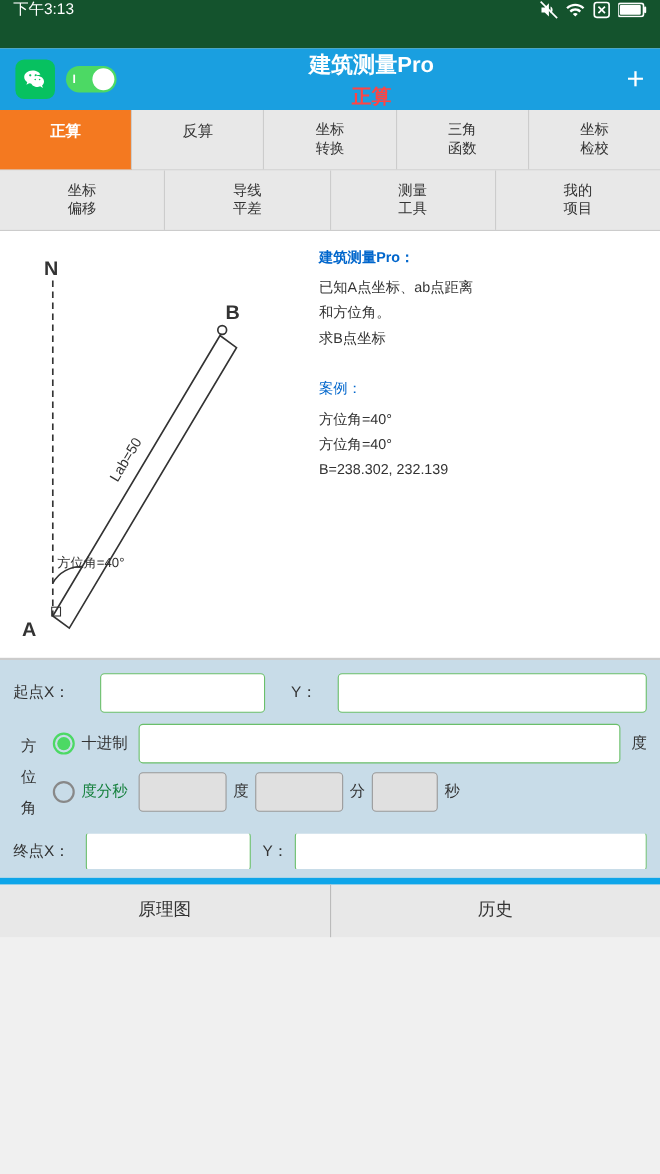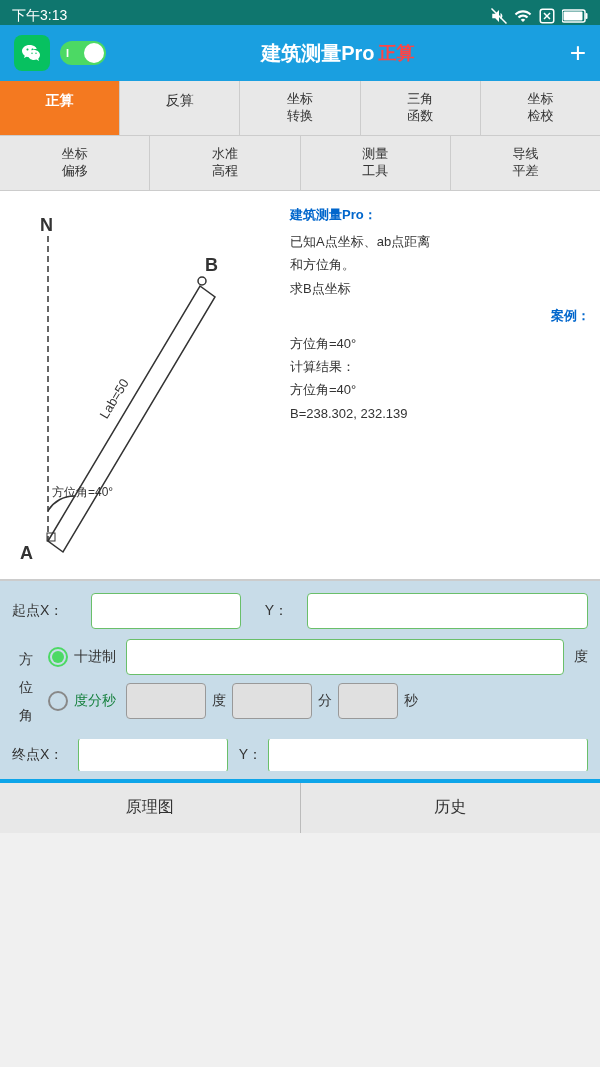--- a/index.html
+++ b/index.html
@@ -7,27 +7,27 @@
       width: 600px;
       height: 1067px;
       font-family: Arial, "PingFang SC", "Microsoft YaHei", sans-serif;
       background: #f0f0f0;
       overflow: hidden;
       position: relative;
     }
 
     
     .status-bar {
-      background: #0f766e;
-      color: white;
-      display: flex;
-      align-items: flex-end;
+      background: #14532d;
+      color: white;
+      display: flex;
+      align-items: flex-start;
       justify-content: space-between;
       padding: 0 12px;
-      height: 25px;
+      height: 44px;
       font-size: 14px;
     }
     .status-right {
       display: flex;
       align-items: center;
       gap: 6px;
     }
 
     
     .header {
@@ -78,20 +78,21 @@
       background: white;
       border-radius: 50%;
     }
     .header-title {
       color: white;
       font-size: 20px;
       font-weight: bold;
       display: flex;
       align-items: center;
       gap: 4px;
+      flex-direction: column;
     }
     .header-title .zhengsu {
       color: #ff4444;
       font-size: 18px;
     }
     .header-plus {
       color: white;
       font-size: 28px;
       font-weight: 300;
     }
@@ -142,24 +143,23 @@
       line-height: 1.8;
       color: #333;
     }
     .right-text-area .section-title {
       color: #0066cc;
       font-weight: bold;
       margin-bottom: 4px;
     }
     .right-text-area .case-title {
       color: #0066cc;
-      font-weight: bold;
-      margin-top: 4px;
+      font-weight: normal;
+      margin-top: 22px;
       margin-bottom: 4px;
-      text-align: right;
     }
 
     
     .form-area {
       background: #c8dce8;
       padding: 10px 12px;
       flex-shrink: 0;
     }
     .form-row {
       display: flex;
@@ -297,23 +297,23 @@
 <div class="nav-row">
   <div class="nav-item active">正算</div>
   <div class="nav-item">反算</div>
   <div class="nav-item" style="font-size:13px;">坐标<br>转换</div>
   <div class="nav-item" style="font-size:13px;">三角<br>函数</div>
   <div class="nav-item" style="font-size:13px;">坐标<br>检校</div>
 </div>
 
 <div class="nav-row">
   <div class="nav-item" style="font-size:13px;">坐标<br>偏移</div>
-  <div class="nav-item" style="font-size:13px;">水准<br>高程</div>
+  <div class="nav-item" style="font-size:13px;">导线<br>平差</div>
   <div class="nav-item" style="font-size:13px;">测量<br>工具</div>
-  <div class="nav-item" style="font-size:13px;">导线<br>平差</div>
+  <div class="nav-item" style="font-size:13px;">我的<br>项目</div>
 </div>
 
 <div class="content-area">
 
   <div class="diagram-area">
     <svg class="diagram-svg" viewBox="0 0 260 370">
 
       <text x="30" y="30" font-size="18" font-weight="bold" fill="#333">N</text>
 
       <line x1="38" y1="35" x2="38" y2="340" stroke="#333" stroke-width="1.5" stroke-dasharray="6,4"></line>
@@ -341,21 +341,20 @@
     </svg>
   </div>
 
   <div class="right-text-area">
     <div class="section-title">建筑测量Pro：</div>
     <div style="white-space:pre-line;">已知A点坐标、ab点距离
 和方位角。
 求B点坐标</div>
     <div class="case-title">案例：</div>
     <div>方位角=40°</div>
-    <div>计算结果：</div>
     <div>方位角=40°</div>
     <div>B=238.302, 232.139</div>
   </div>
 </div>
 
 <div class="form-area" style="padding: 12px 12px 8px 12px;">
 
   <div class="form-row">
     <span class="form-label">起点X：</span>
     <input type="text" class="form-input" style="max-width: 150px;">
@@ -398,16 +397,16 @@
 
 
   <div style="height:32px; overflow:hidden; display:flex; align-items:center; gap:6px;">
     <span class="form-label">终点X：</span>
     <input type="text" class="form-input" style="max-width: 150px;">
     <span class="form-label" style="min-width:28px;text-align:right;">Y：</span>
     <input type="text" class="form-input" style="">
   </div>
 </div>
 
-<div class="bottom-toolbar" style="position:relative; bottom:auto; width:100%; height:54px; background:#e8e8e8; display:flex; border-top:4px solid #0ea5e9; margin-top:auto;font-family:Liberation Serif, serif;">
+<div class="bottom-toolbar" style="position:relative; bottom:auto; width:100%; height:54px; background:#e8e8e8; display:flex; border-top:6px solid #0ea5e9; margin-top:auto;font-family:Liberation Serif, serif;">
   <div class="bottom-btn">原理图</div>
   <div class="bottom-btn">历史</div>
 </div>
 
 </body></html>

